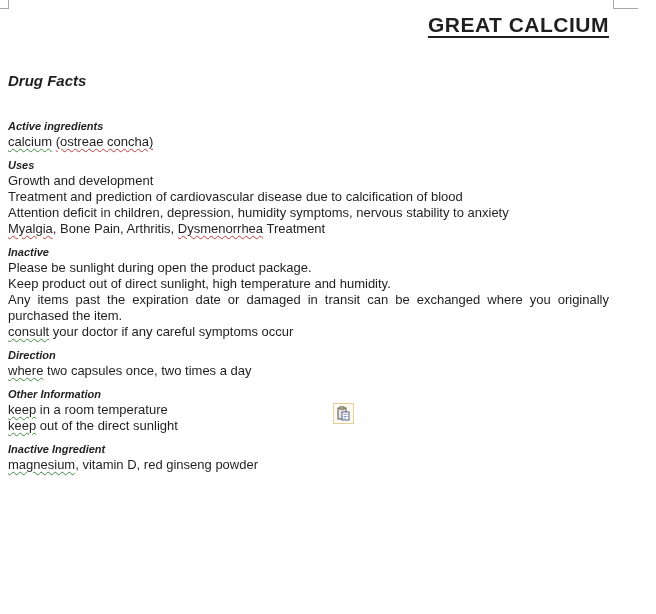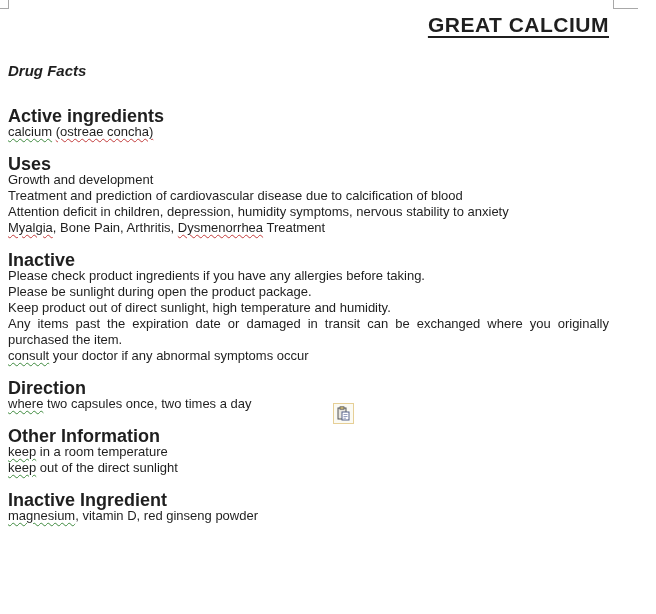--- a/index.html
+++ b/index.html
@@ -22,31 +22,32 @@
   }
   .title-text {
     font-size: 21px;
     font-weight: 700;
     letter-spacing: 0.5px;
     text-decoration: underline;
     text-decoration-thickness: 1.5px;
     text-underline-offset: 4px;
   }
   .doc-heading {
-    margin-top: 21px;
+    margin-top: 31px;
     font-size: 15px;
     font-weight: 700;
     font-style: italic;
     line-height: 16px;
   }
-  .sections .section { margin-top: 16px; }
+  .sections .section { margin-top: 7px; }
   .sections .section:first-child { margin-top: 29px; }
   .section-header {
-    font-size: 18px;
+    font-size: 11px;
     font-weight: 700;
+    font-style: italic;
     line-height: 16px;
   }
   .line {
     font-size: 13px;
     line-height: 16px;
     white-space: pre-wrap;
   }
   .line.wrap { text-align: justify; }
   .mark-spelling {
     text-decoration-line: underline;
@@ -114,25 +115,24 @@
           <div class="line"><span>Growth and development</span></div>
           <div class="line"><span>Treatment and prediction of cardiovascular disease due to calcification of blood</span></div>
           <div class="line"><span>Attention deficit in children, depression, humidity symptoms, nervous stability to anxiety</span></div>
           <div class="line"><span class="mark-spelling">Myalgia</span><span>, Bone Pain, Arthritis, </span><span class="mark-spelling">Dysmenorrhea</span><span> Treatment</span></div>
         </div>
   </section>
 
   <section class="section">
     <div class="section-header">Inactive</div>
     <div class="section-lines">
-          <div class="line"><span>Please check product ingredients if you have any allergies before taking.</span></div>
           <div class="line"><span>Please be sunlight during open the product package.</span></div>
           <div class="line"><span>Keep product out of direct sunlight, high temperature and humidity.</span></div>
           <div class="line wrap"><span>Any items past the expiration date or damaged in transit can be exchanged where you originally purchased the item.</span></div>
-          <div class="line"><span class="mark-grammar">consult</span><span> your doctor if any abnormal symptoms occur</span></div>
+          <div class="line"><span class="mark-grammar">consult</span><span> your doctor if any careful symptoms occur</span></div>
         </div>
   </section>
 
   <section class="section">
     <div class="section-header">Direction</div>
     <div class="section-lines">
           <div class="line"><span class="mark-grammar">where</span><span> two capsules once, two times a day</span></div>
         </div>
   </section>
 

